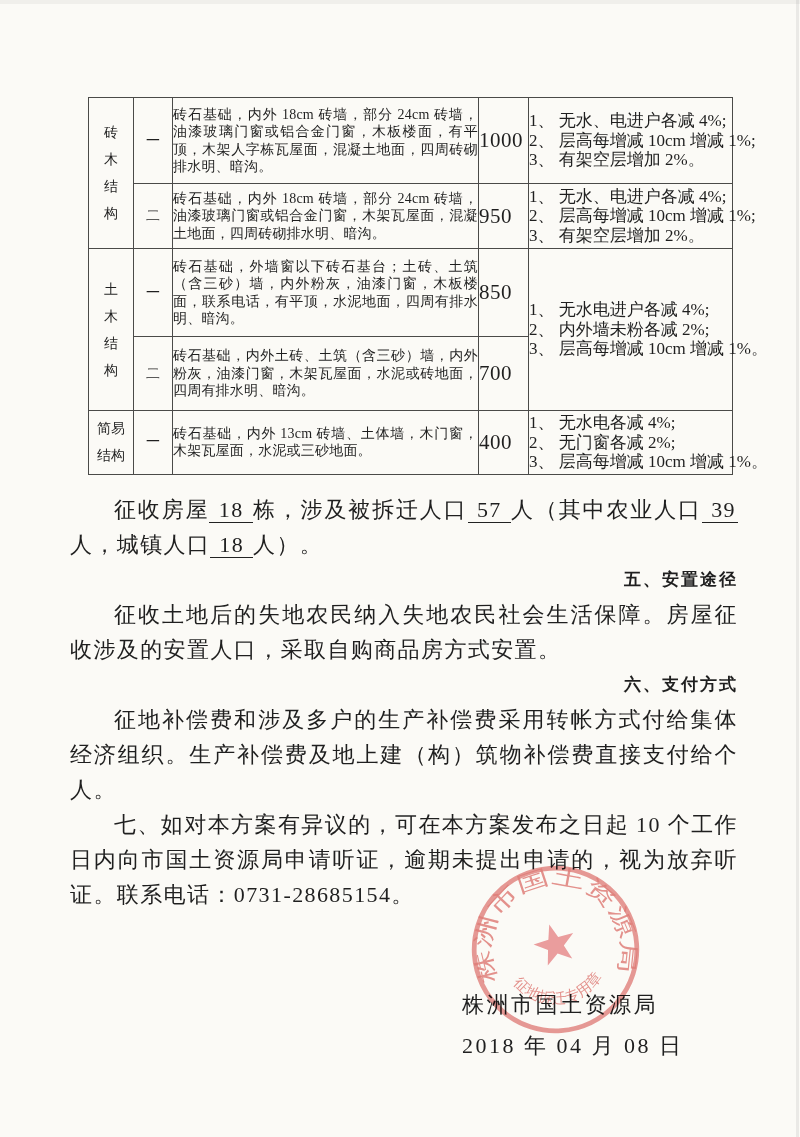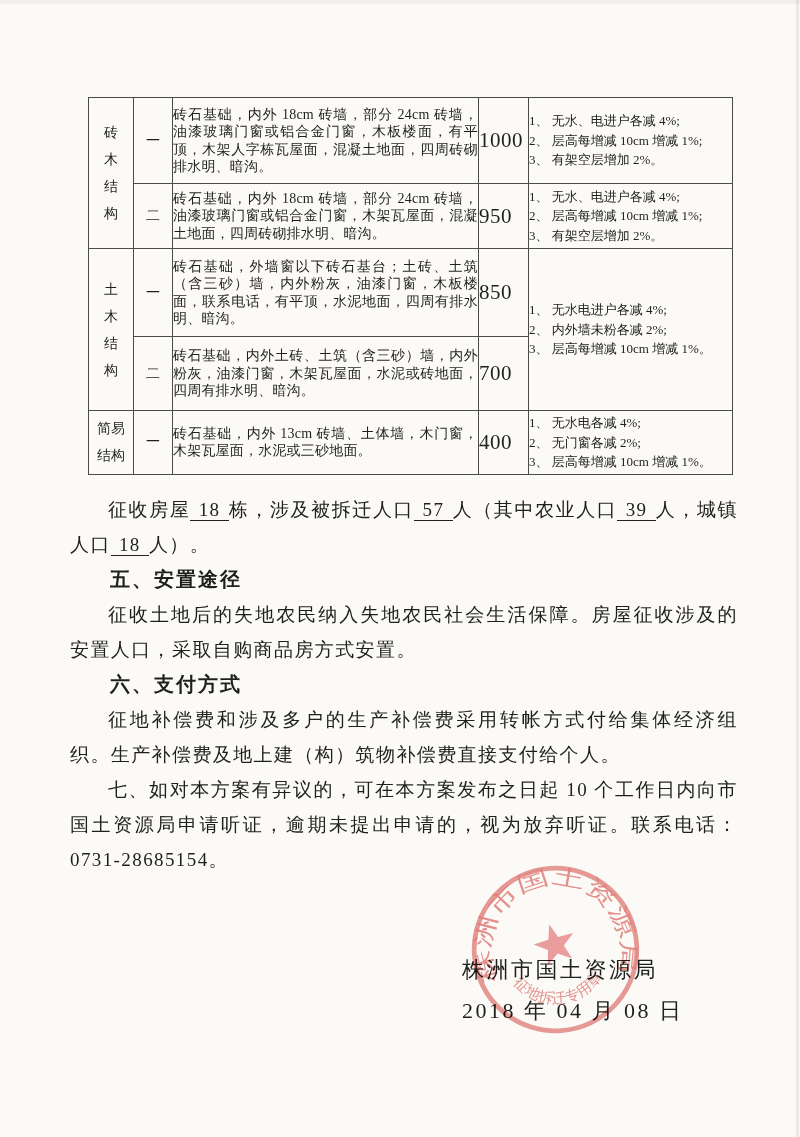--- a/index.html
+++ b/index.html
@@ -38,32 +38,32 @@
   .vert.w1{width:17px;}
   .vert.w2{width:34px;line-height:24px;}
   td.c-grade{text-align:center;font-size:14px;}
   td.c-desc{
     text-align:justify;line-height:17.4px;padding:3px 7px;
     letter-spacing:.2px;
   }
   td.c-price{font-size:21px;letter-spacing:.5px;}
   td.c-notes{padding:3px 5px 3px 8px;}
   td.c-notes .note-line{
-    white-space:nowrap;font-size:13px;line-height:19.5px;
+    white-space:nowrap;font-size:17px;line-height:19.5px;
   }
 
   
   .content{margin:17px 62px 0 70px;}
   p.body{
-    margin:0;font-size:19px;line-height:35px;letter-spacing:1.4px;
+    margin:0;font-size:22px;line-height:35px;letter-spacing:1.4px;
     text-align:justify;text-indent:2em;
   }
   p.heading{
-    margin:0;font-size:20px;line-height:35px;letter-spacing:2px;
-    font-weight:bold;text-indent:2em;
+    margin:0;font-size:17px;line-height:35px;letter-spacing:2px;
+    font-weight:bold;text-indent:2em;text-align:right;
   }
   .num{
     border-bottom:1.6px solid #222;padding:0 2px;
   }
 
   
   .signature{margin:72px 0 0 392px;}
   .sig-line{
     font-size:22px;line-height:41px;letter-spacing:2.5px;
   }

